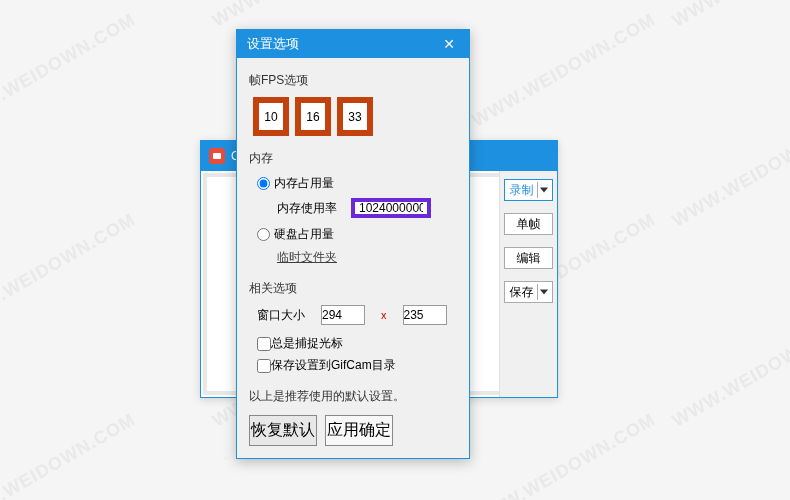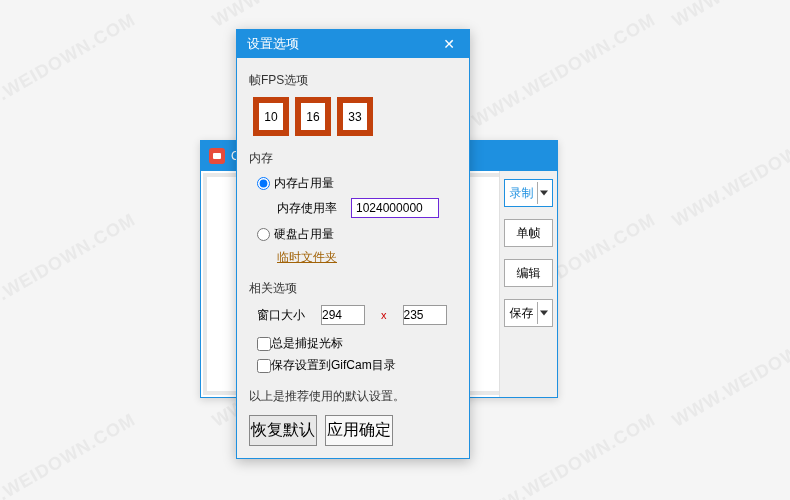--- a/index.html
+++ b/index.html
@@ -11,41 +11,41 @@
     
     
     .gifcam-window { position: absolute; left: 200px; top: 140px; width: 358px; height: 258px; background: #fff; border: 1px solid #1e90e0; box-shadow: 0 2px 8px rgba(0,0,0,0.15); }
     .gifcam-titlebar { height: 30px; background: #1e90e0; display: flex; align-items: center; padding: 0 8px; color: #fff; }
     .gifcam-icon { width: 16px; height: 16px; background: #e74c3c; border-radius: 3px; margin-right: 6px; display: flex; align-items: center; justify-content: center; }
     .gifcam-icon::after { content: ''; width: 8px; height: 6px; background: #fff; border-radius: 1px; }
     .gifcam-title { flex: 1; font-size: 12px; }
     .gifcam-body { display: flex; height: calc(100% - 30px); }
     .gifcam-canvas { flex: 1; background: #fff; border: 4px solid #e8e8e8; border-right: none; margin: 2px 0 2px 2px; }
     .gifcam-sidebar { width: 58px; background: #f0f0f0; display: flex; flex-direction: column; gap: 12px; padding: 8px 4px; border-left: 1px solid #e0e0e0; }
-    .gifcam-btn { height: 28px; background: #fff; border: 1px solid #aaa; font-size: 12px; display: flex; align-items: center; justify-content: center; cursor: pointer; position: relative; }
+    .gifcam-btn { height: 22px; background: #fff; border: 1px solid #aaa; font-size: 12px; display: flex; align-items: center; justify-content: center; cursor: pointer; position: relative; }
     .gifcam-btn.split { padding-right: 14px; }
     .gifcam-btn.split::after { content: ''; position: absolute; right: 4px; top: 50%; transform: translateY(-50%); border-left: 4px solid transparent; border-right: 4px solid transparent; border-top: 5px solid #333; }
     .gifcam-btn.split::before { content: ''; position: absolute; right: 14px; top: 2px; bottom: 2px; width: 1px; background: #aaa; }
     .gifcam-btn.active { border-color: #1e90e0; color: #1e90e0; }
     
     
     .settings-dialog { position: absolute; left: 236px; top: 29px; width: 234px; background: #f0f0f0; border: 1px solid #1e90e0; box-shadow: 0 3px 12px rgba(0,0,0,0.25); }
     .settings-titlebar { height: 28px; background: #1e90e0; display: flex; align-items: center; justify-content: space-between; padding: 0 0 0 10px; color: #fff; font-size: 13px; }
     .settings-close { width: 40px; height: 28px; display: flex; align-items: center; justify-content: center; cursor: pointer; font-size: 14px; }
     .settings-body { padding: 10px 12px 12px 12px; }
     .section-label { font-size: 12px; color: #333; margin-bottom: 8px; margin-top: 4px; }
     .fps-row { display: flex; gap: 6px; margin-bottom: 14px; margin-left: 4px; }
     .fps-row input { width: 36px; height: 39px; border: 6px solid #c2410c; text-align: center; font-size: 12px; padding: 0; }
     
     .mem-group { margin-left: 8px; margin-bottom: 14px; }
     .radio-row { display: flex; align-items: center; margin-bottom: 6px; font-size: 12px; }
     .radio-row input[type="radio"] { margin-right: 4px; }
     .mem-sub { margin-left: 20px; display: flex; align-items: center; gap: 14px; margin-bottom: 8px; font-size: 12px; }
-    .mem-sub input[type="text"] { width: 88px; height: 20px; border: 1px solid #6d28d9; padding: 4px 4px; font-size: 12px; }
-    .link { color: #a16207; text-decoration: underline; cursor: pointer; margin-left: 20px; font-size: 12px; }
+    .mem-sub input[type="text"] { width: 80px; height: 20px; border: 4px solid #6d28d9; padding: 4px 4px; font-size: 12px; }
+    .link { color: #404040; text-decoration: underline; cursor: pointer; margin-left: 20px; font-size: 12px; }
     
     .size-row { margin-left: 8px; display: flex; align-items: center; gap: 16px; margin-bottom: 10px; font-size: 12px; }
     .size-row input { width: 44px; height: 20px; border: 1px solid #999; text-align: left; font-size: 12px; }
     .size-x { color: #c00; font-size: 11px; }
     
     .check-row { margin-left: 8px; display: flex; align-items: center; margin-bottom: 5px; font-size: 12px; }
     .check-row input[type="checkbox"] { width: 14px; height: 14px; }
     
     .footer-text { font-size: 12px; color: #333; margin-top: 14px; margin-bottom: 10px; }
     .footer-buttons { display: flex; gap: 8px; }

